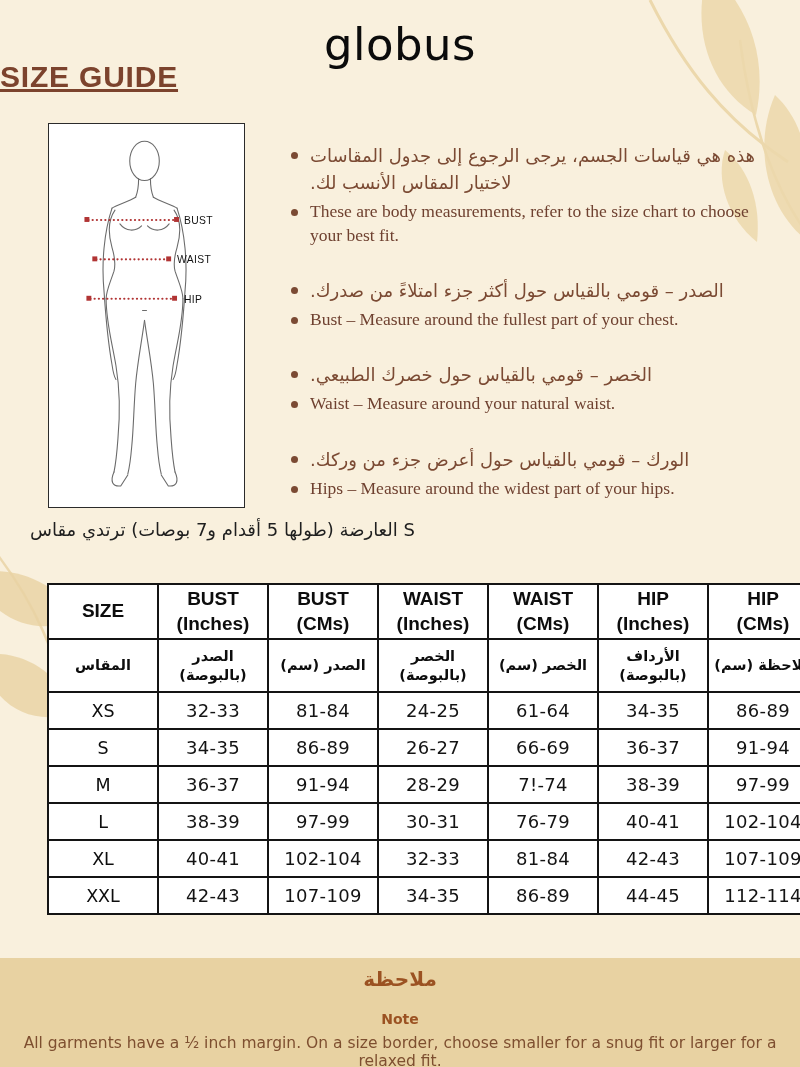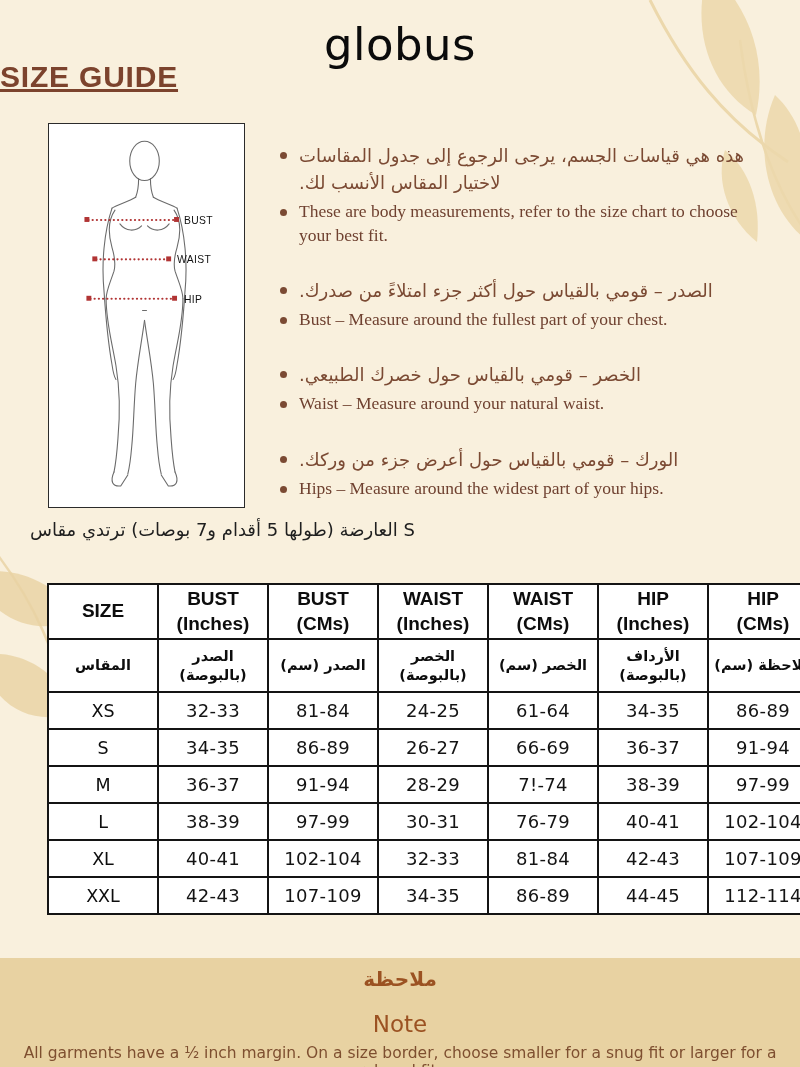--- a/index.html
+++ b/index.html
@@ -31,21 +31,21 @@
     text-decoration:underline;
   }
 
   .figure-box{
     position:absolute;left:48px;top:123px;width:197px;height:385px;
     background:#ffffff;border:1.5px solid #2b2b2b;box-sizing:border-box;
   }
   .figure-box svg{display:block;}
 
   .bullets{
-    position:absolute;left:277px;top:142px;width:482px;
+    position:absolute;left:288px;top:142px;width:482px;
   }
   .bullet-group{margin-bottom:30px;}
   .b-item{position:relative;padding-left:22px;margin-bottom:3px;text-align:left;}
   .b-item::before{
     content:"";position:absolute;left:3px;top:10px;
     width:7px;height:7px;border-radius:50%;
     background:var(--text_brown,#7b4a33);
   }
   .b-ar{
     display:block;direction:rtl;text-align:left;
@@ -109,21 +109,21 @@
     text-align:center;padding-top:9px;box-sizing:border-box;
   }
   .note-title-ar{
     direction:rtl;
     font-family:"DejaVu Sans",sans-serif;
     font-size:20px;font-weight:700;color:var(--note_brown,#9b5222);
     margin-bottom:2px;
   }
   .note-title-en{
     font-family:"DejaVu Sans",sans-serif;
-    font-size:23px;font-weight:400;color:var(--note_brown,#9b5222);
+    font-size:14px;font-weight:700;color:var(--note_brown,#9b5222);
     margin-bottom:7px;
     margin-top:20px;
   }
   .note-body-ar{
     direction:rtl;
     font-family:"DejaVu Sans",sans-serif;
     font-size:15px;color:#9c5c2e;margin:0 20px 4px 20px;
   }
   .note-body-en{
     font-family:"DejaVu Sans",sans-serif;

